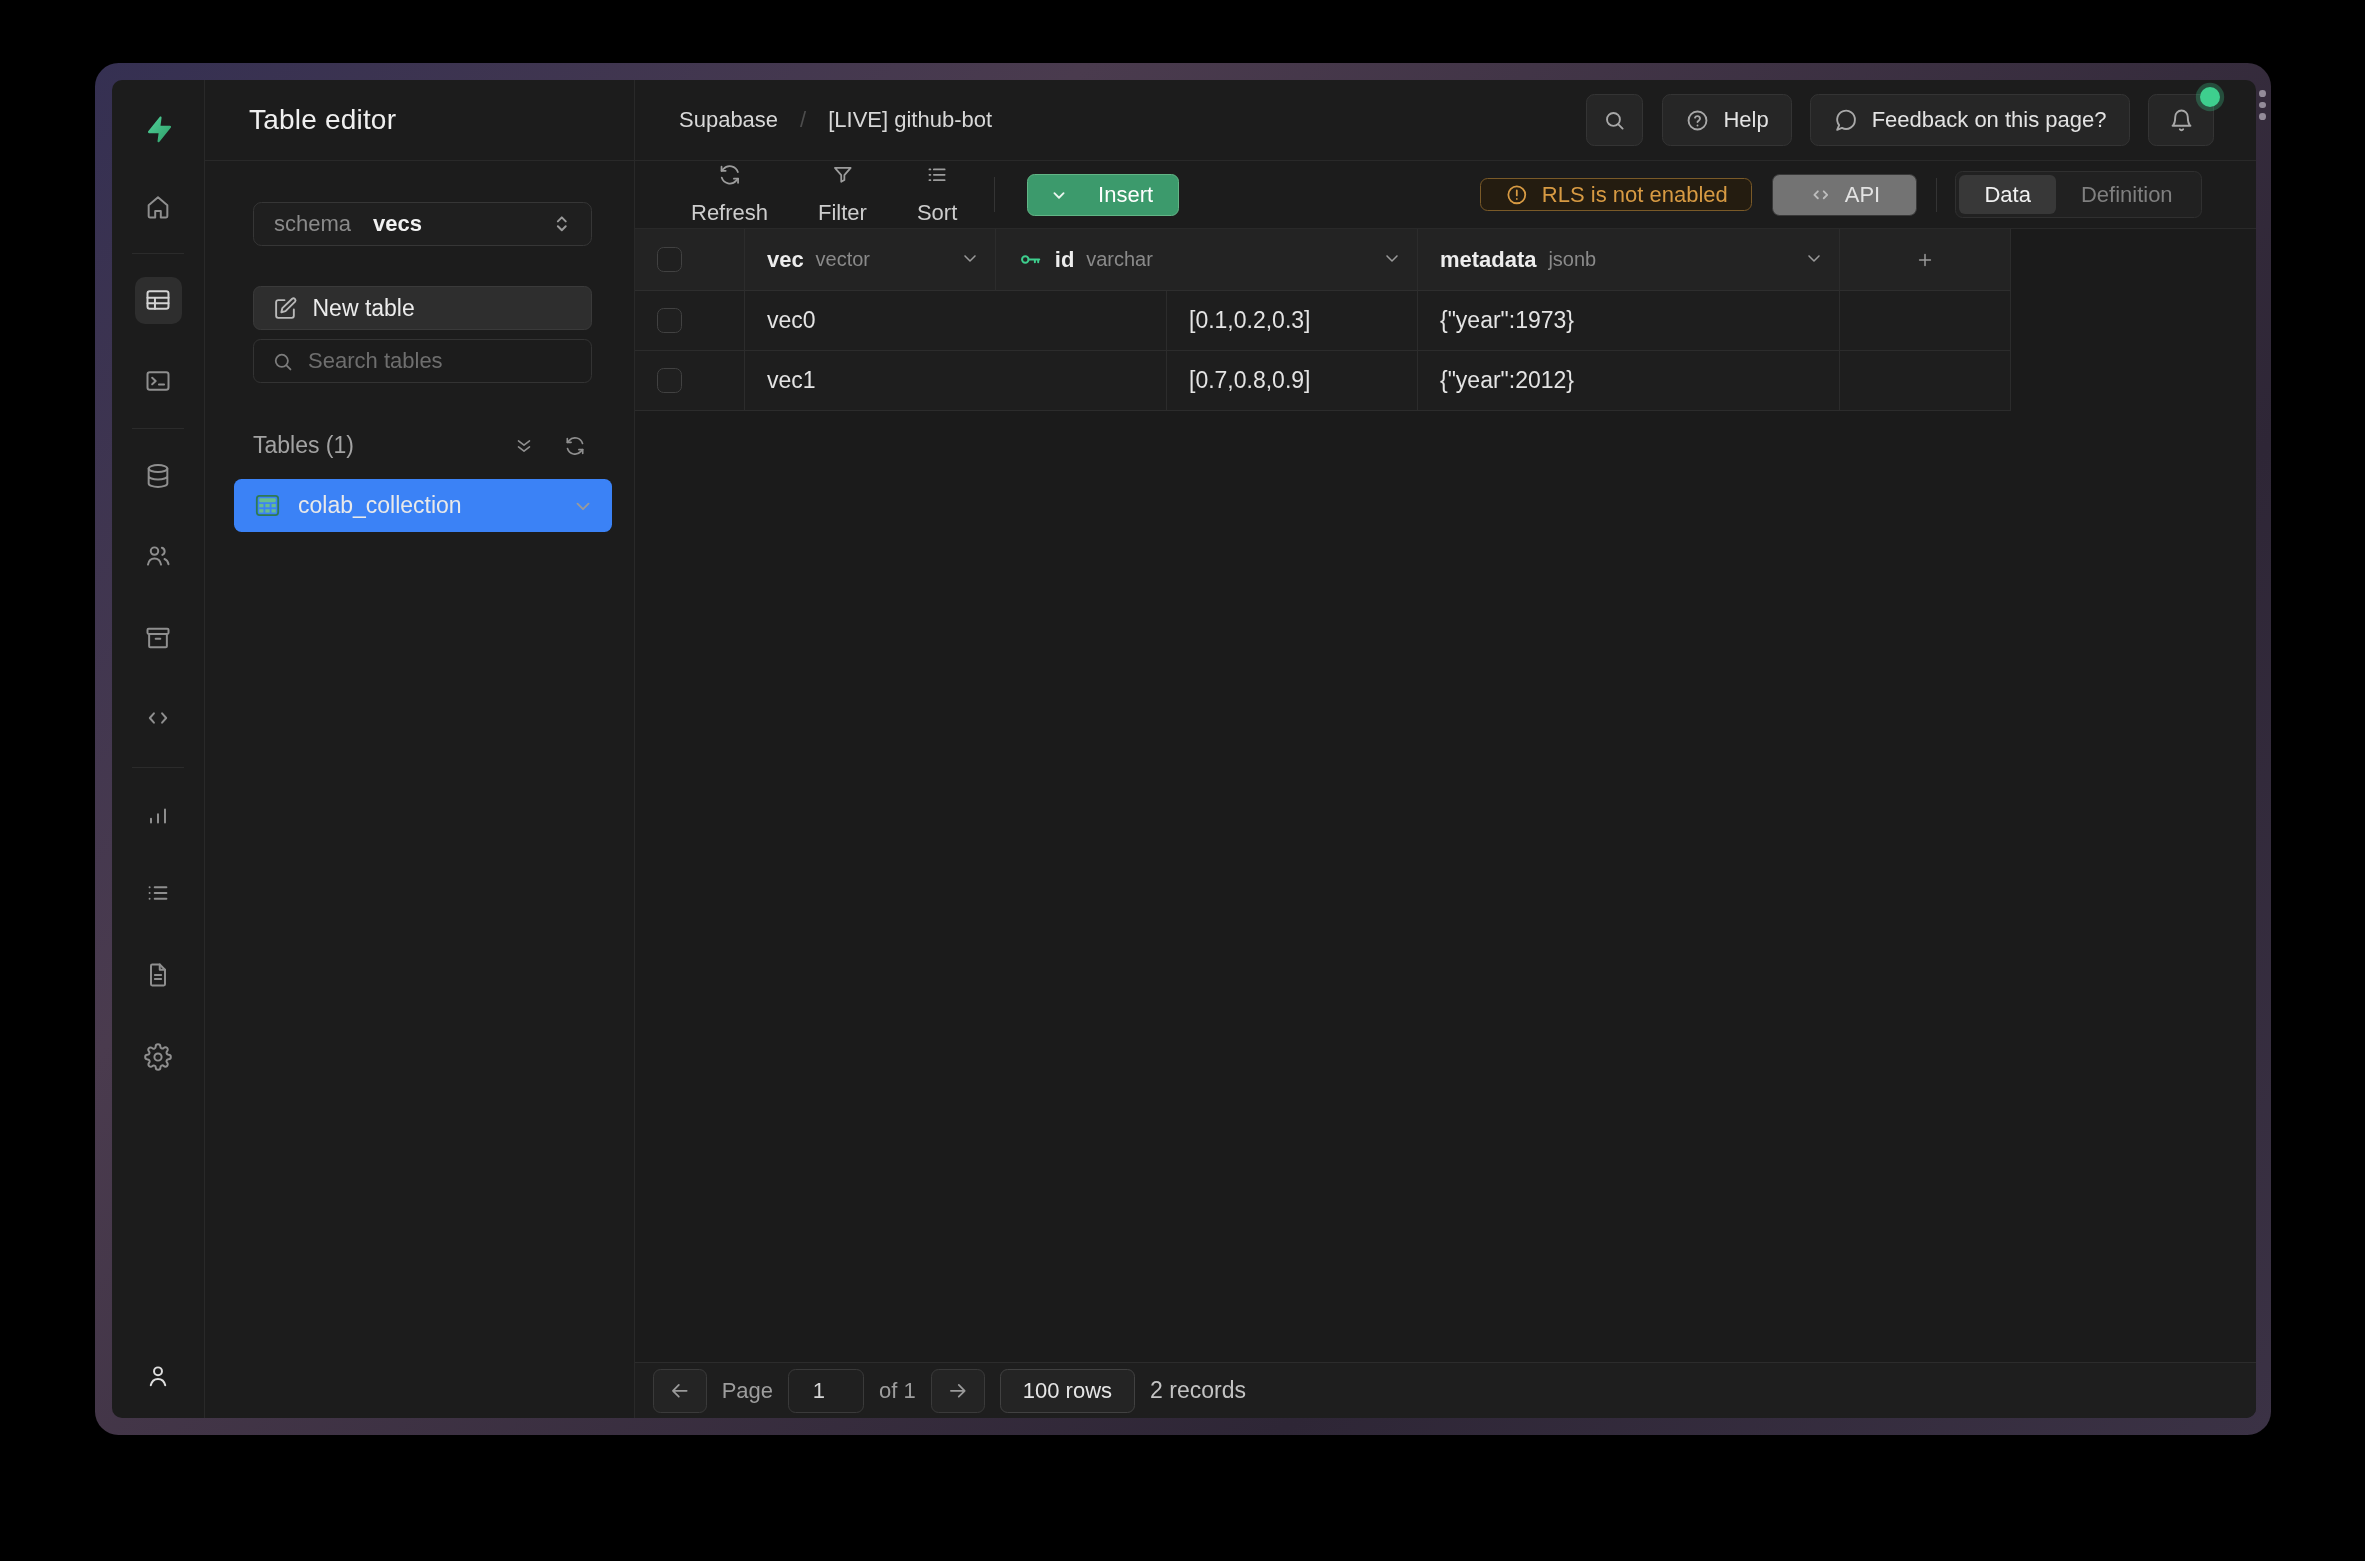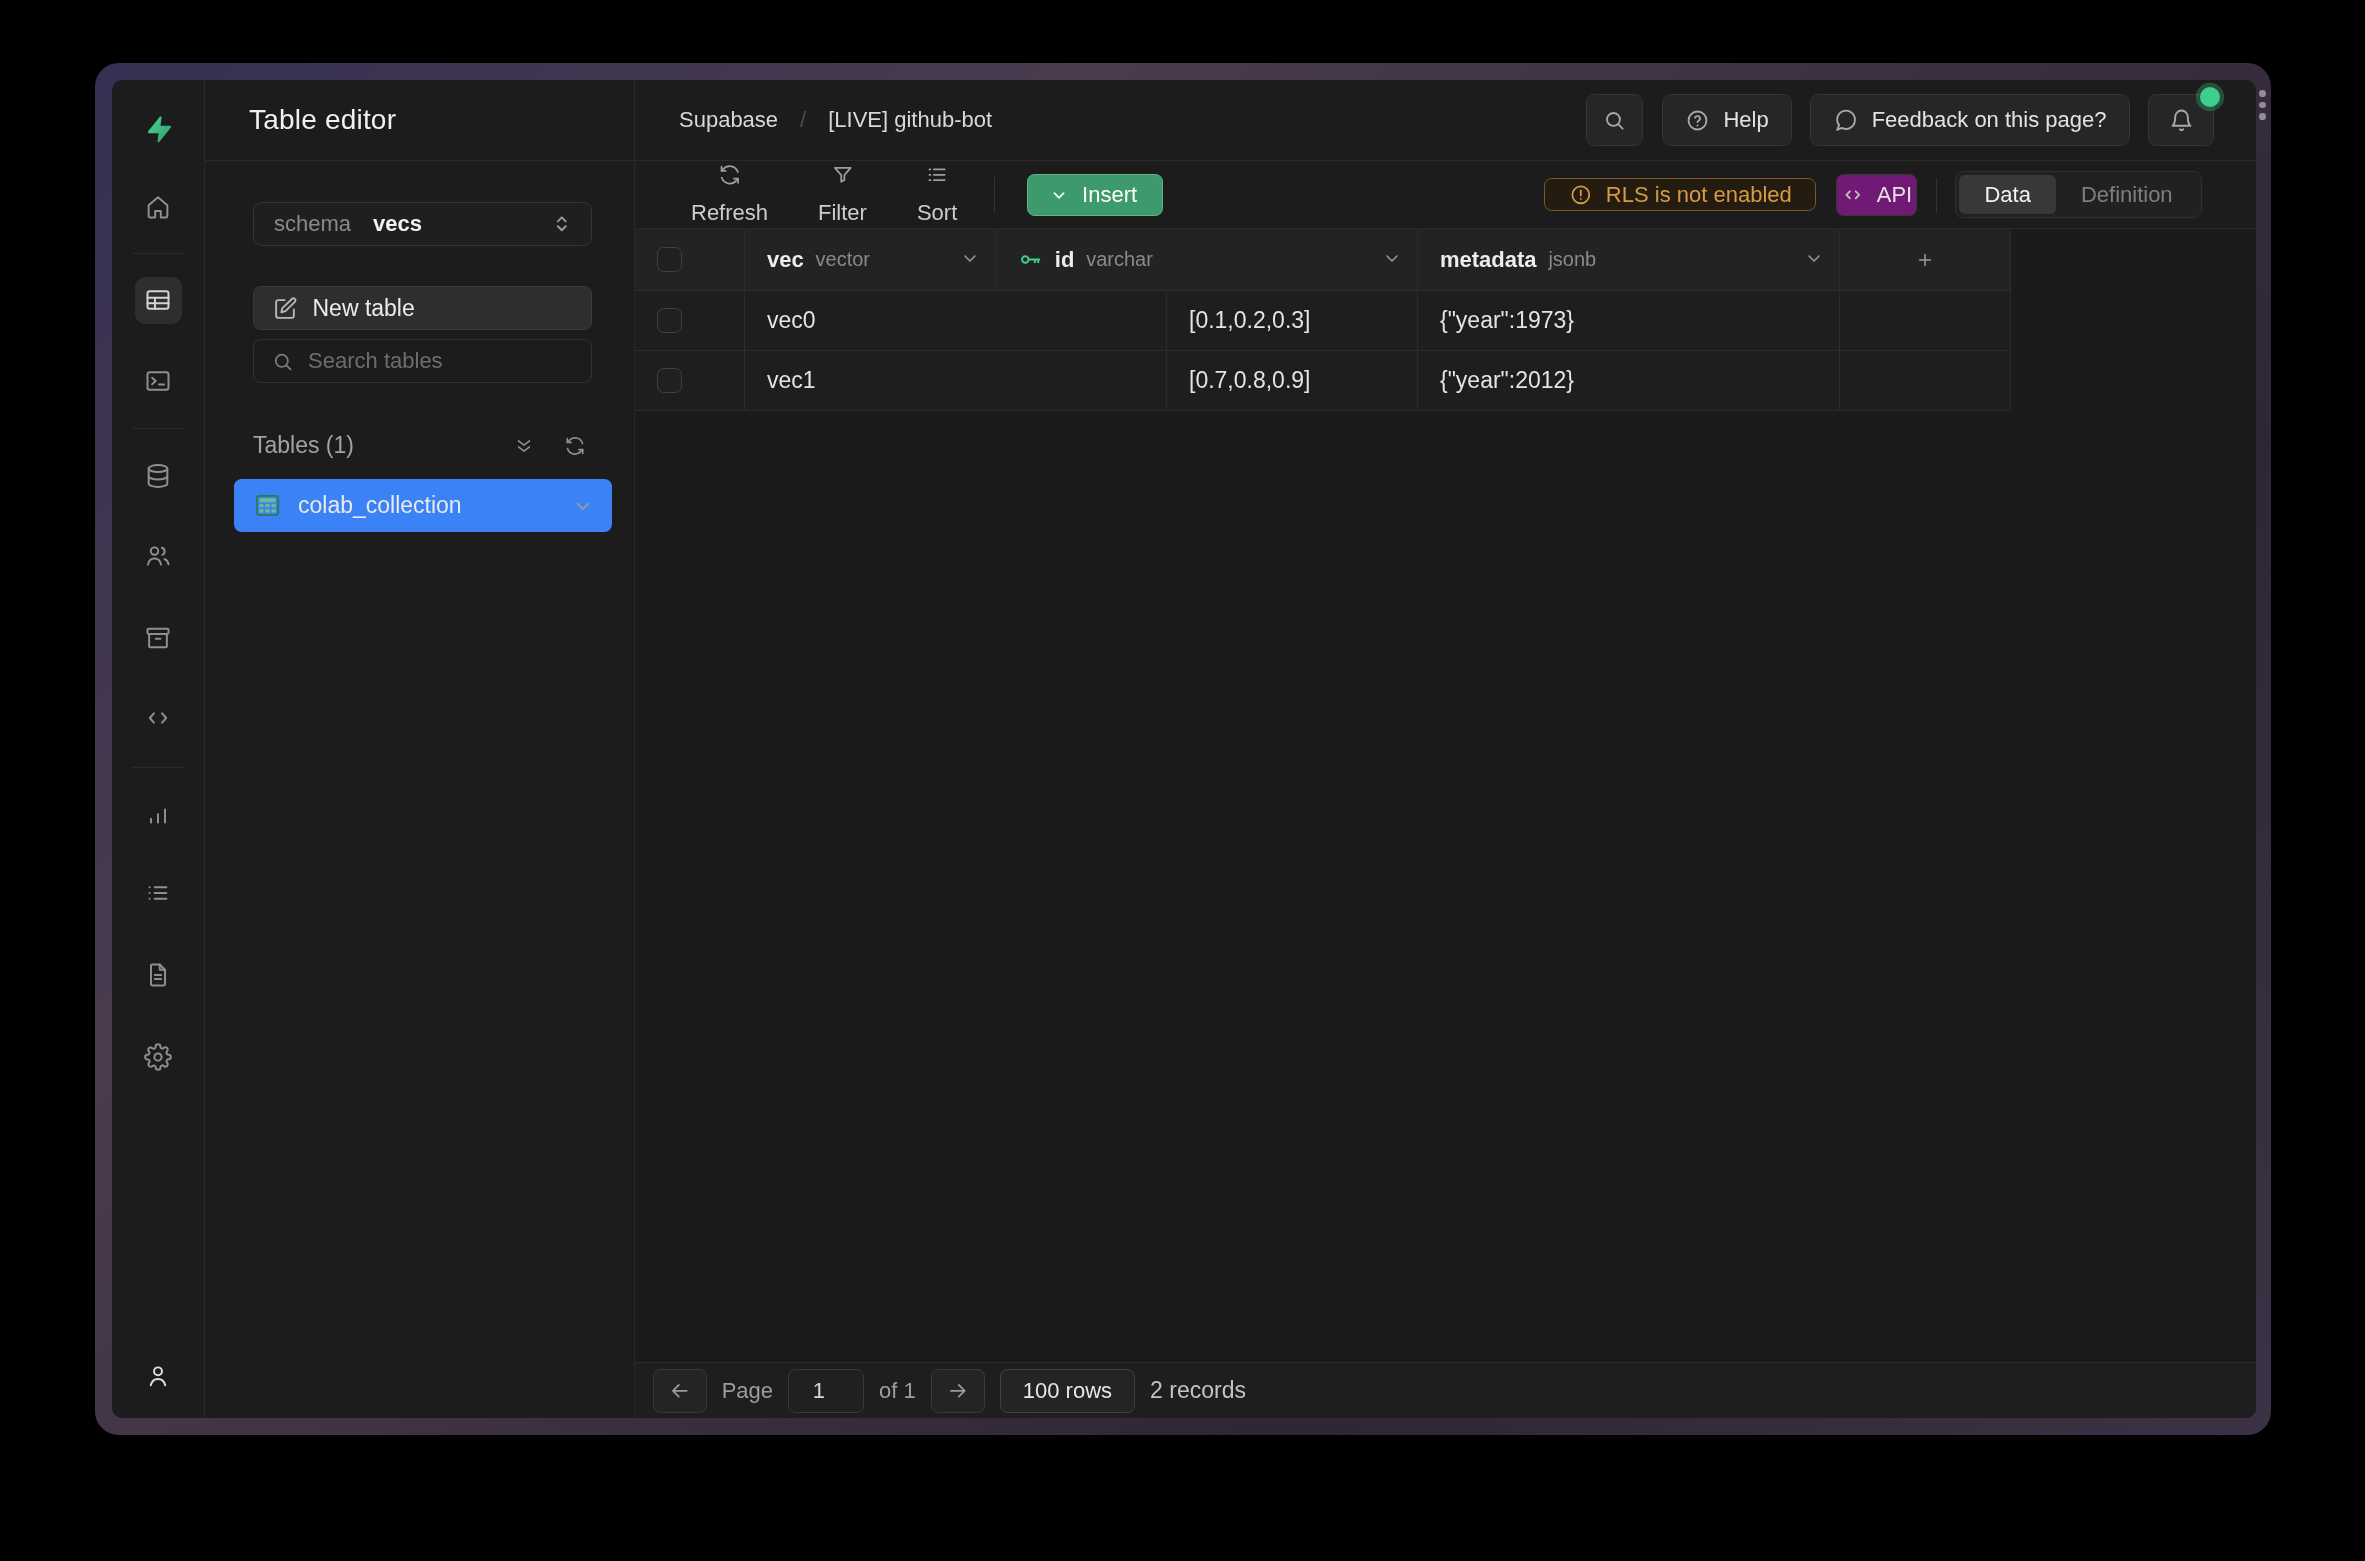--- a/index.html
+++ b/index.html
@@ -63,29 +63,29 @@
   .bell-wrap { position:relative; }
   .bell-wrap .dot { position:absolute; top:-7.6px; right:-6.7px; width:20px; height:20px; border-radius:50%;
                     background:#3ecf8e; box-shadow:0 0 0 4.2px rgba(62,207,142,.28); }
 
   .toolbar { height:68px; flex:0 0 68px; border-bottom:0.8px solid #292929; display:flex; align-items:center; padding:0 54px 0 51px; }
   .tool-btn { display:flex; align-items:center; gap:12.6px; font-size:22px; color:#cdcdcd; cursor:pointer; padding:8.4px 5px;flex-direction:column; }
   .tool-btn + .tool-btn { margin-left:40px; }
   .tool-btn svg { width:23.6px; height:23.6px; stroke:#9c9c9c; fill:none; stroke-width:1.8; stroke-linecap:round; stroke-linejoin:round; }
   .v-div { width:0.8px; height:35px; background:#343434; margin:0 32px; }
   .insert-btn { height:42px; padding:0 25px 0 20px; background:#3c9a6c; border:0.8px solid #63b586; border-radius:7.6px;
-                display:flex; align-items:center; gap:12px; cursor:pointer;justify-content:flex-end; }
+                display:flex; align-items:center; gap:28px; cursor:pointer;justify-content:flex-end; }
   .insert-btn span { color:#fff; font-size:22px; }
   .insert-btn svg { width:22px; height:22px; stroke:#eaf6ef; fill:none; stroke-width:2; stroke-linecap:round; stroke-linejoin:round; }
   .tb-right { margin-left:auto; display:flex; align-items:center; }
   .rls-badge { height:33px; padding:0 23.6px; border:0.8px solid #7a5a28; background:#241c10; border-radius:7.6px;
                display:flex; align-items:center; gap:13.5px; cursor:pointer; }
   .rls-badge span { color:#d79a43; font-size:22px; }
   .rls-badge svg { width:23.6px; height:23.6px; stroke:#d79a43; fill:none; stroke-width:1.8; stroke-linecap:round; stroke-linejoin:round; }
-  .api-btn { height:42px; margin-left:20px; padding:0 4px; background:#701a75; border:0.8px solid #383838; border-radius:7.6px;
+  .api-btn { height:42px; margin-left:20px; padding:0 36px; background:#737373; border:0.8px solid #383838; border-radius:7.6px;
              display:flex; align-items:center; gap:11.8px; cursor:pointer; font-size:22px; color:#e3e3e3; }
   .api-btn svg { width:23.6px; height:23.6px; stroke:#bdbdbd; fill:none; stroke-width:1.9; stroke-linecap:round; stroke-linejoin:round; }
   .tb-sep { width:0.8px; height:34px; background:#343434; margin:0 18.5px; }
   .seg { height:47px; background:#212121; border:0.8px solid #303030; border-radius:7.6px; padding:3.4px; display:flex; align-items:center; }
   .seg .opt { height:39px; padding:0 25px; border-radius:5.9px; display:flex; align-items:center; font-size:22px; color:#7f7f7f; cursor:pointer; }
   .seg .opt.sel { background:#383838; color:#f2f2f2; }
 
   
   .grid-zone { flex:1; background:#1b1b1b; overflow:hidden; position:relative; }
   .g-row { display:flex; }

